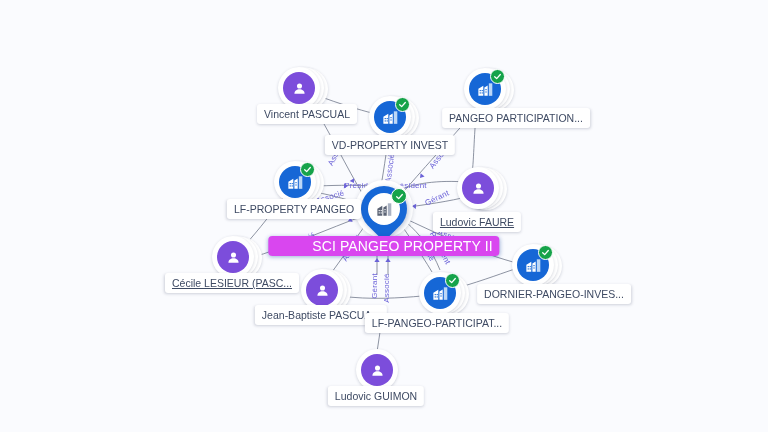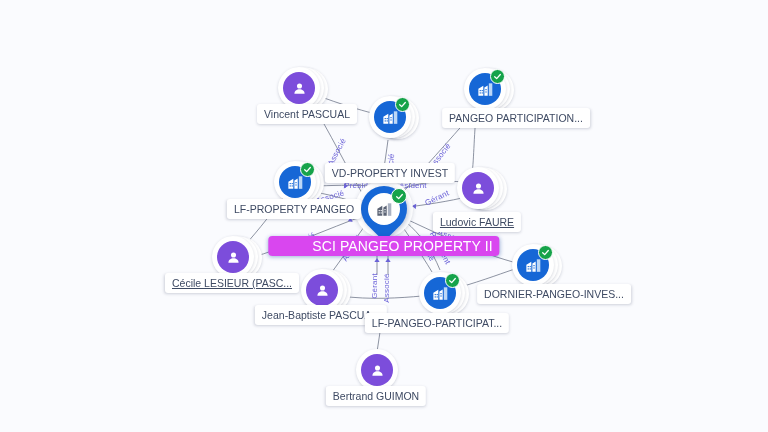--- a/index.html
+++ b/index.html
@@ -441,25 +441,25 @@
           <div class="pin-badge">
             <svg width="9" height="9" viewBox="0 0 24 24" aria-hidden="true">
               <path d="M4.5 12.5 L9.8 17.6 L19.5 6.8" fill="none" stroke="#ffffff" stroke-width="3.4" stroke-linecap="round" stroke-linejoin="round"></path>
             </svg>
           </div>
         </div>
       </div>
     </div>
   <div id="label-layer">
       <div class="node-label" style="left: 307px; top: 104px;">Vincent PASCUAL</div>
-      <div class="node-label" style="left: 390px; top: 135px; margin-top: 28px;">VD-PROPERTY INVEST</div>
+      <div class="node-label" style="left: 390px; top: 135px;">VD-PROPERTY INVEST</div>
       <div class="node-label" style="left: 504px; top: 108px; margin-left: 12px;">PANGEO PARTICIPATION...</div>
       <div class="node-label" style="left: 294px; top: 199px;">LF-PROPERTY PANGEO</div>
       <div class="node-label" style="left: 477px; top: 212px; text-decoration: underline;">Ludovic FAURE</div>
       <div class="node-label" style="left: 232px; top: 273px; text-decoration: underline;">Cécile LESIEUR (PASC...</div>
       <div class="node-label" style="left: 554px; top: 284px;">DORNIER-PANGEO-INVES...</div>
       <div class="node-label" style="left: 321px; top: 305px;">Jean-Baptiste PASCUA...</div>
       <div class="node-label" style="left: 437px; top: 313px;">LF-PANGEO-PARTICIPAT...</div>
-      <div class="node-label" style="left: 376px; top: 386px;">Bertrand GUIMON</div>
+      <div class="node-label" style="left: 376px; top: 386px;">Ludovic GUIMON</div>
       <div class="node-label selected" style="left: 384px; top: 236px;">SCI PANGEO PROPERTY II</div>
     </div>
 
 </div>
 
 </body></html>

